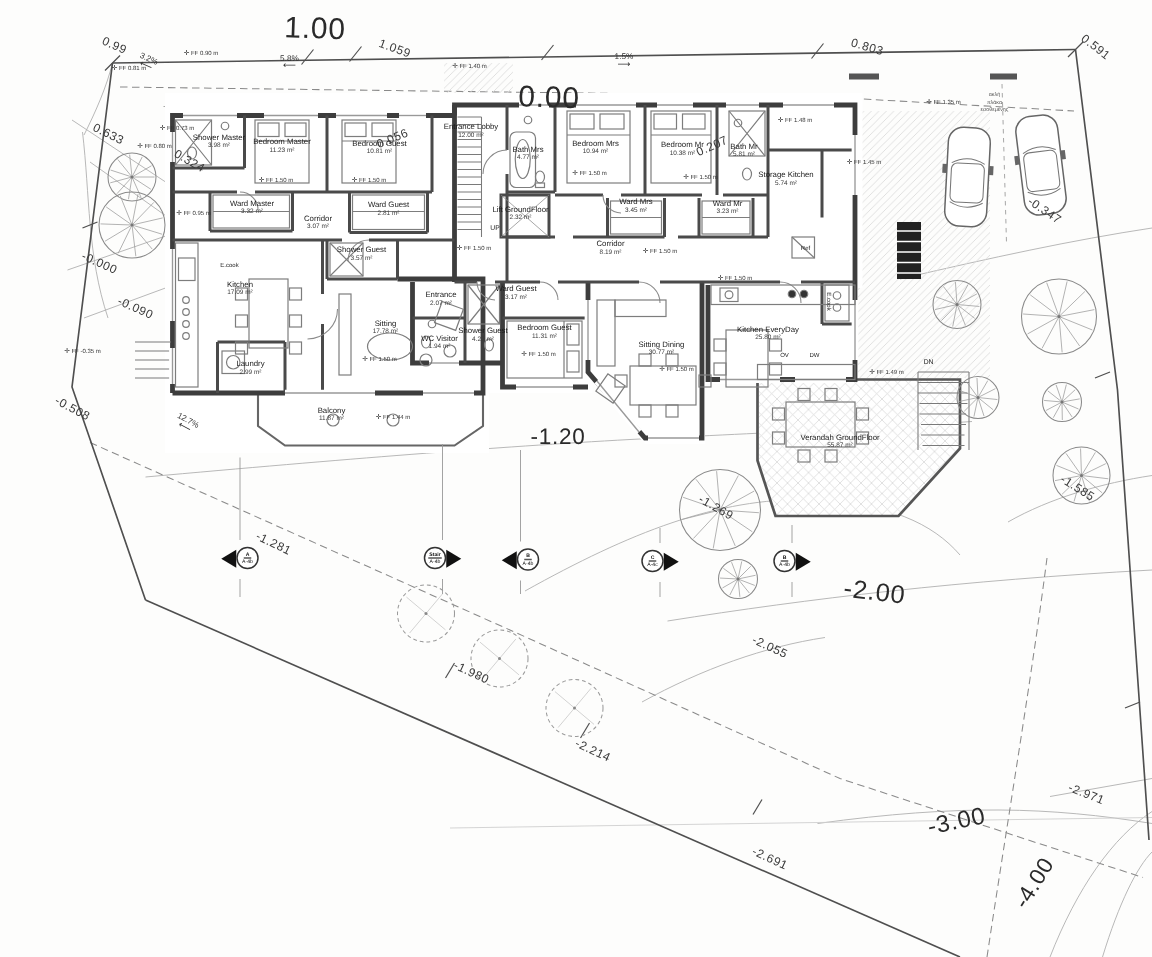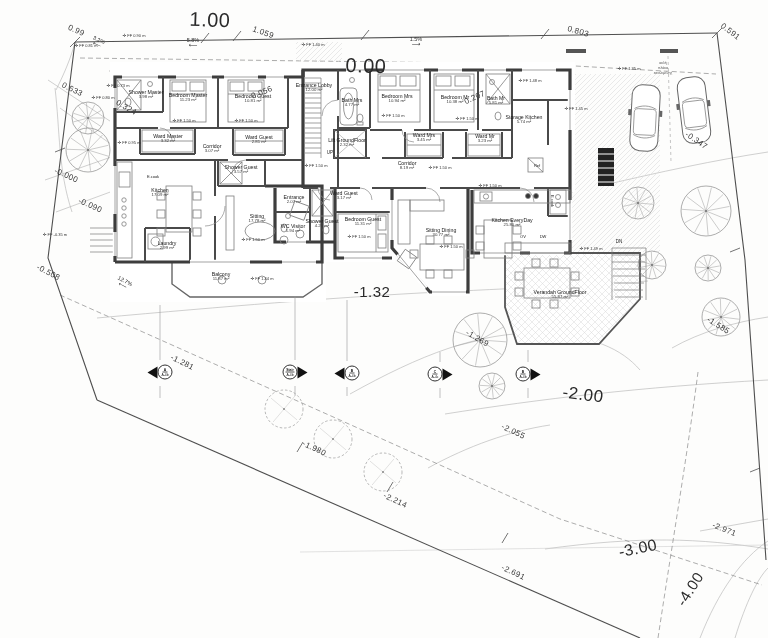--- a/index.html
+++ b/index.html
@@ -636,21 +636,21 @@
       <div class="lab room" style="left: 512px; top: 223px; transform: translate(-50%, -50%);">
         <div class="rname">Kitchen EveryDay</div>
         <div class="rarea">25.80 m²</div>
       </div>
       <div class="lab room" style="left: 560px; top: 295px; transform: translate(-50%, -50%);">
         <div class="rname">Verandah GroundFloor</div>
         <div class="rarea">55.87 m²</div>
       </div>
       <div class="lab biglvl" style="font-size: 20px; left: 210px; top: 20px; transform: translate(-50%, -50%) rotate(2deg);">1.00</div>
       <div class="lab biglvl" style="font-size: 20px; left: 366px; top: 66px; transform: translate(-50%, -50%) rotate(2deg);">0.00</div>
-      <div class="lab biglvl" style="font-size: 15px; left: 372px; top: 292px; transform: translate(-50%, -50%);">-1.32</div>
+      <div class="lab biglvl" style="font-size: 15px; left: 372px; top: 292px; transform: translate(-50%, -50%);">-1.20</div>
       <div class="lab biglvl" style="font-size: 17px; left: 583px; top: 395px; transform: translate(-50%, -50%) rotate(7deg);">-2.00</div>
       <div class="lab biglvl" style="font-size: 16px; left: 638px; top: 549px; transform: translate(-50%, -50%) rotate(-12deg);">-3.00</div>
       <div class="lab biglvl" style="font-size: 15px; left: 690px; top: 589px; transform: translate(-50%, -50%) rotate(-58deg);">-4.00</div>
       <div class="lab ctr" style="left: 76px; top: 31px; transform: translate(-50%, -50%) rotate(24deg);">0.99</div>
       <div class="lab ctr" style="left: 263px; top: 33px; transform: translate(-50%, -50%) rotate(20deg);">1.059</div>
       <div class="lab ctr" style="left: 578px; top: 32px; transform: translate(-50%, -50%) rotate(16deg);">0.803</div>
       <div class="lab ctr" style="left: 730px; top: 32px; transform: translate(-50%, -50%) rotate(38deg);">0.591</div>
       <div class="lab ctr" style="left: 72px; top: 90px; transform: translate(-50%, -50%) rotate(26deg);">0.633</div>
       <div class="lab ctr" style="left: 126px; top: 108px; transform: translate(-50%, -50%) rotate(30deg);">0.324</div>
       <div class="lab ctr" style="left: 262px; top: 93px; transform: translate(-50%, -50%) rotate(-22deg);">0.056</div>

